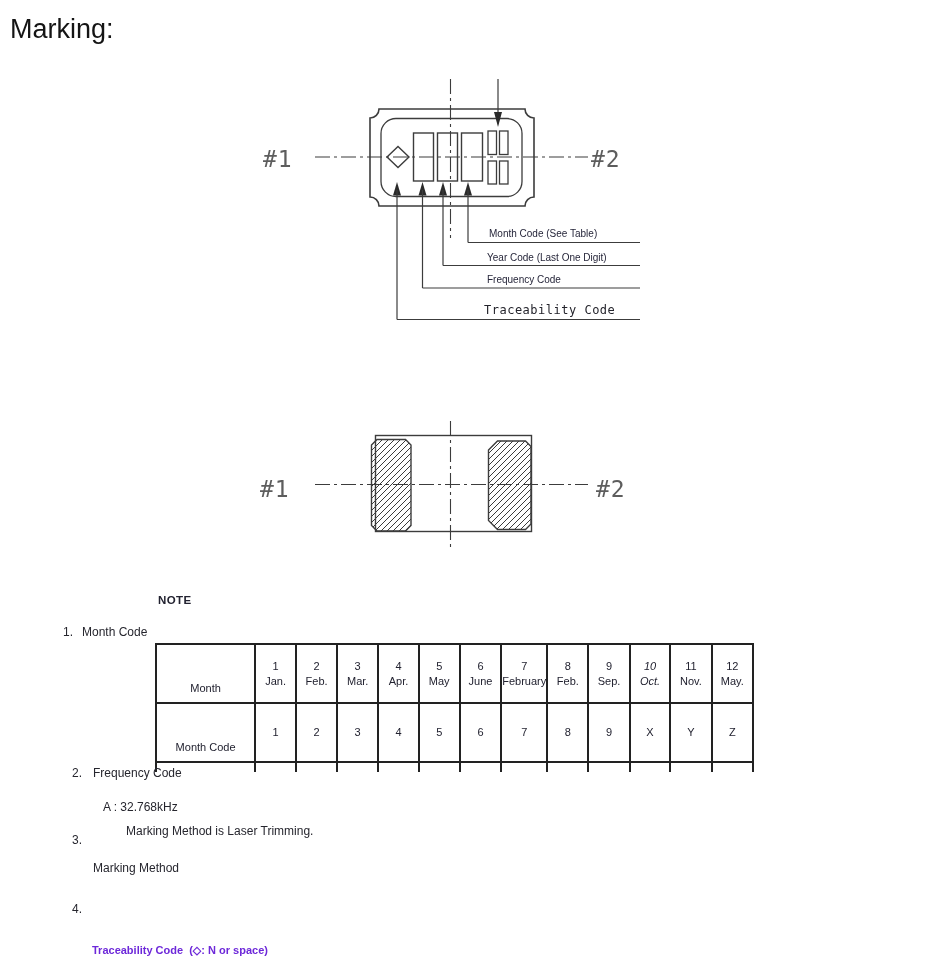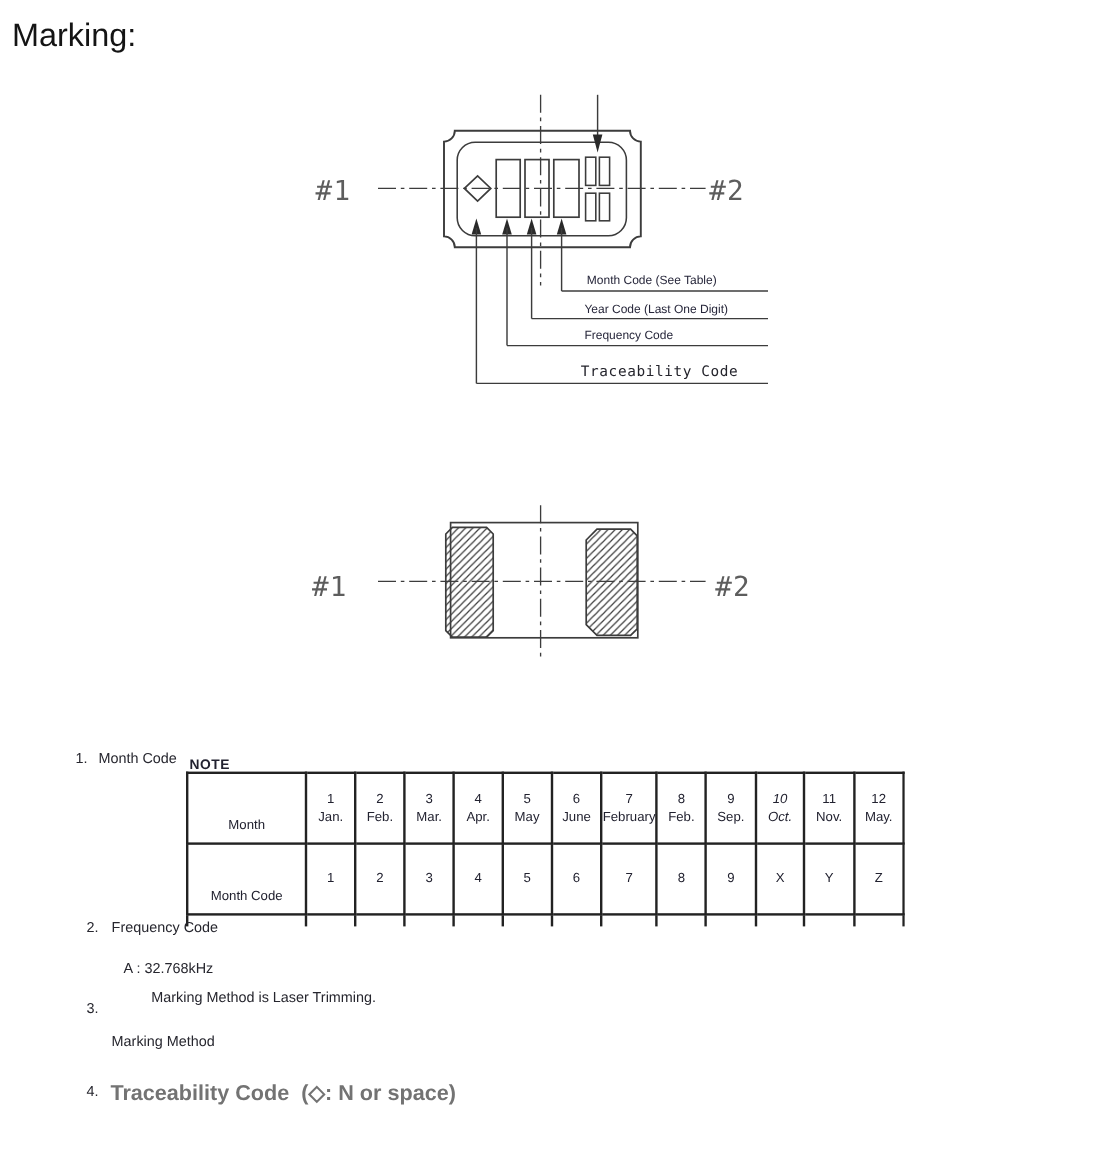--- a/index.html
+++ b/index.html
@@ -5,21 +5,21 @@
   html,body{margin:0;padding:0;background:#fff;}
   .page{position:relative;width:754px;height:965px;background:#ffffff;overflow:hidden;
         font-family:"Liberation Sans",sans-serif;color:#26262e;}
   .abs{position:absolute;}
   .title{font-size:27px;color:#141414;}
   .draw-svg{position:absolute;left:0;top:0;}
   .note-head{font-size:11.5px;font-weight:bold;letter-spacing:.4px;color:#222230;}
   .note-num{font-size:12px;}
   .note-title{font-size:12px;}
   .note-detail{font-size:12px;}
-  .bold-item{font-size:18px;font-weight:bold;white-space:pre;color:#737373;}
+  .bold-item{font-size:11px;font-weight:bold;white-space:pre;color:#6d28d9;margin-top:44px;}
   .month-table{border-collapse:collapse;table-layout:fixed;font-size:11px;color:#222230;
                font-family:"Liberation Sans",sans-serif;}
   .month-table td{border:2px solid #222;text-align:center;padding:0;vertical-align:middle;
                   line-height:1.3;}
   .month-table td.rowhead{vertical-align:bottom;padding-bottom:7px;border-radius:21px;}
   .month-table tr.stub td{border:0;border-left:2px solid #222;border-right:2px solid #222;height:9px;}
   .cell-num,.cell-name{display:block;}
   
   text.cad{font-family:"DejaVu Sans Mono",monospace;font-size:23px;fill:#5d5d5d;letter-spacing:1px;}
   text.lbl{font-family:"Liberation Sans",sans-serif;font-size:10px;fill:#26263a;}
@@ -104,21 +104,21 @@
       <rect x="375.5" y="435.5" width="156" height="96" stroke-width="1.4"></rect>
       <path fill="url(#hatch)" stroke-width="1.4" d="M377,439.5 H405.5 L411,445 V525.5 L405.5,531 H377 L371.5,525.5 V445 Z"></path>
       <path fill="url(#hatch)" stroke-width="1.4" d="M497.5,441 H525.5 L531,446.5 V524 L525.5,529.5 H497.5 L488.5,520.5 V450 Z"></path>
       <line x1="450.5" y1="421" x2="450.5" y2="551" stroke-width="1.1" stroke-dasharray="15 4 3 4"></line>
       <line x1="315" y1="484.5" x2="588" y2="484.5" stroke-width="1.1" stroke-dasharray="15 4 3 4"></line>
     </g>
     <text class="cad" x="260" y="497">#1</text>
     <text class="cad" x="596" y="497">#2</text>
   </svg>
 
-  <div class="abs note-head" style="left:158px;top:594px;margin-top:38px;">NOTE</div>
+  <div class="abs note-head" style="left:158px;top:594px;">NOTE</div>
 
   <div class="abs note-num" style="left:63px;top:625px;">1.</div>
   <div class="abs note-title" style="left:82px;top:625px;">Month Code</div>
 
   <div class="abs" style="left:155px;top:643px;">
     <table class="month-table" id="month-table">
       <tbody>
         <tr id="mt-row-months">
           <td class="rowhead" style="width:116px;height:50px;">Month</td>
         <td style="width: 44px;">

